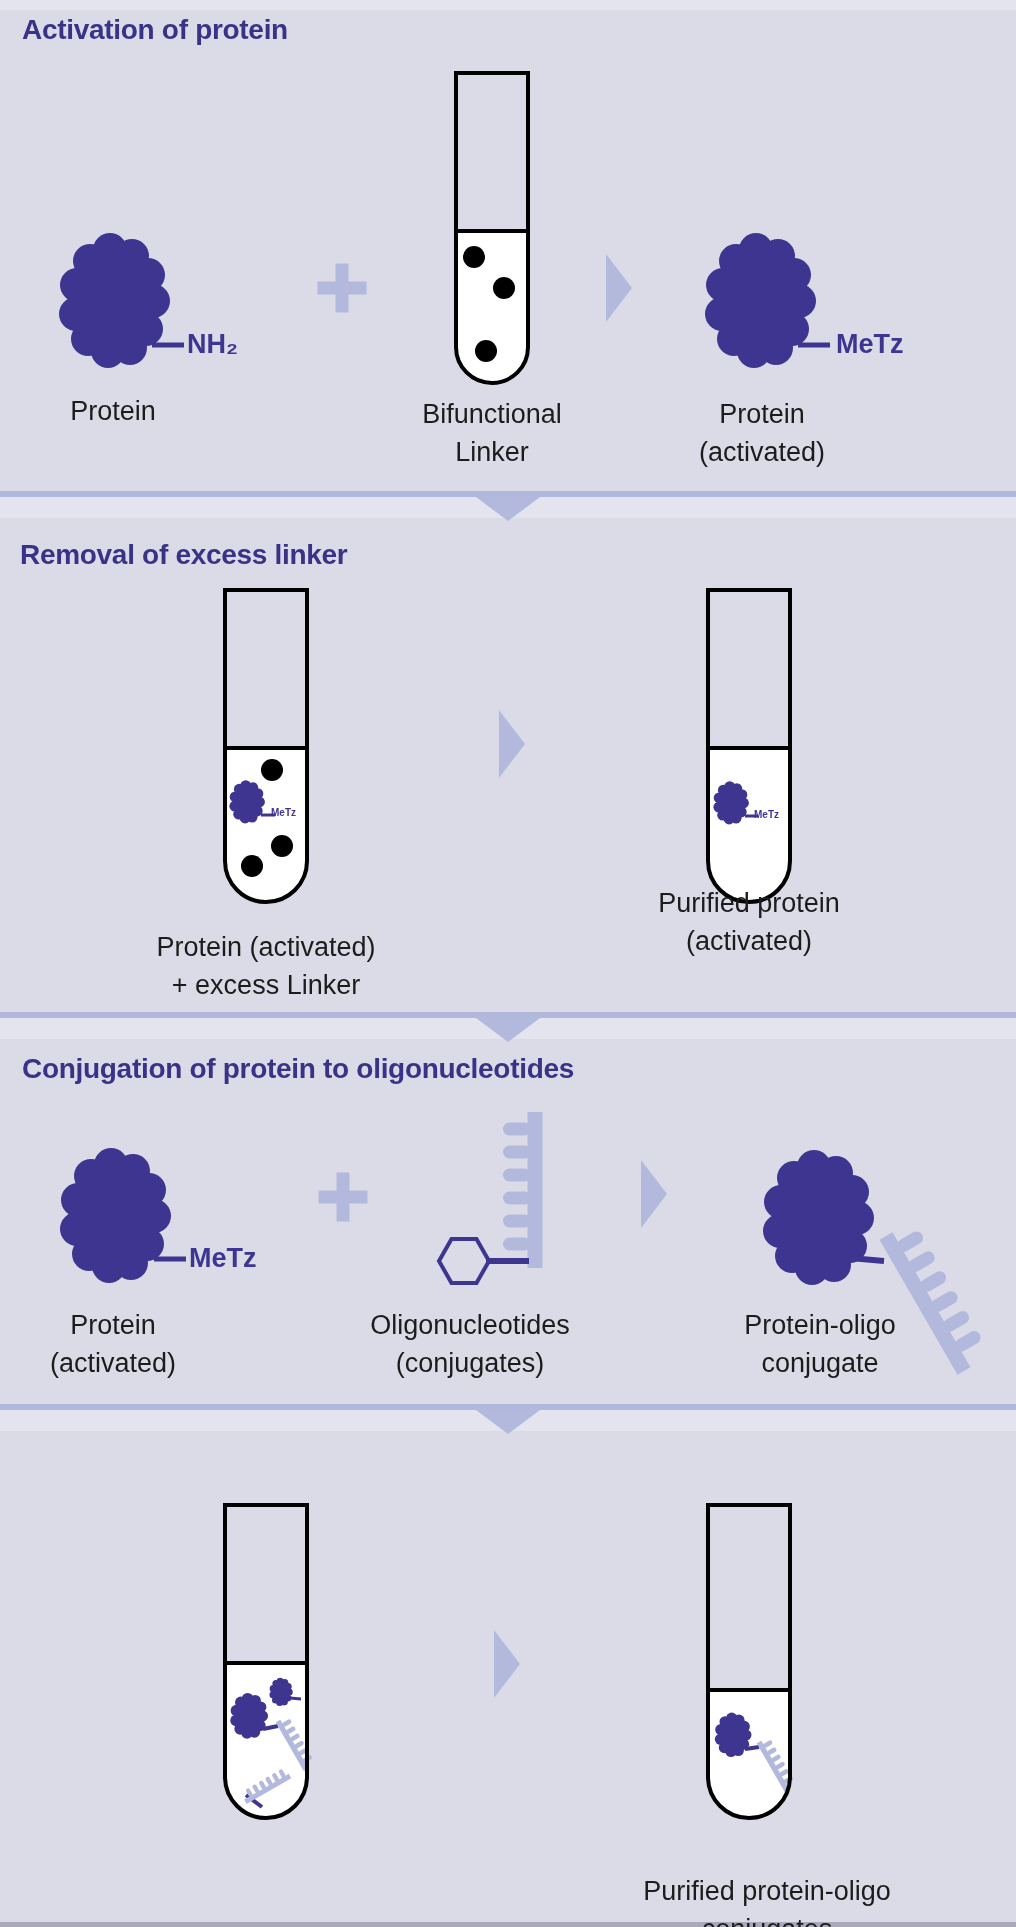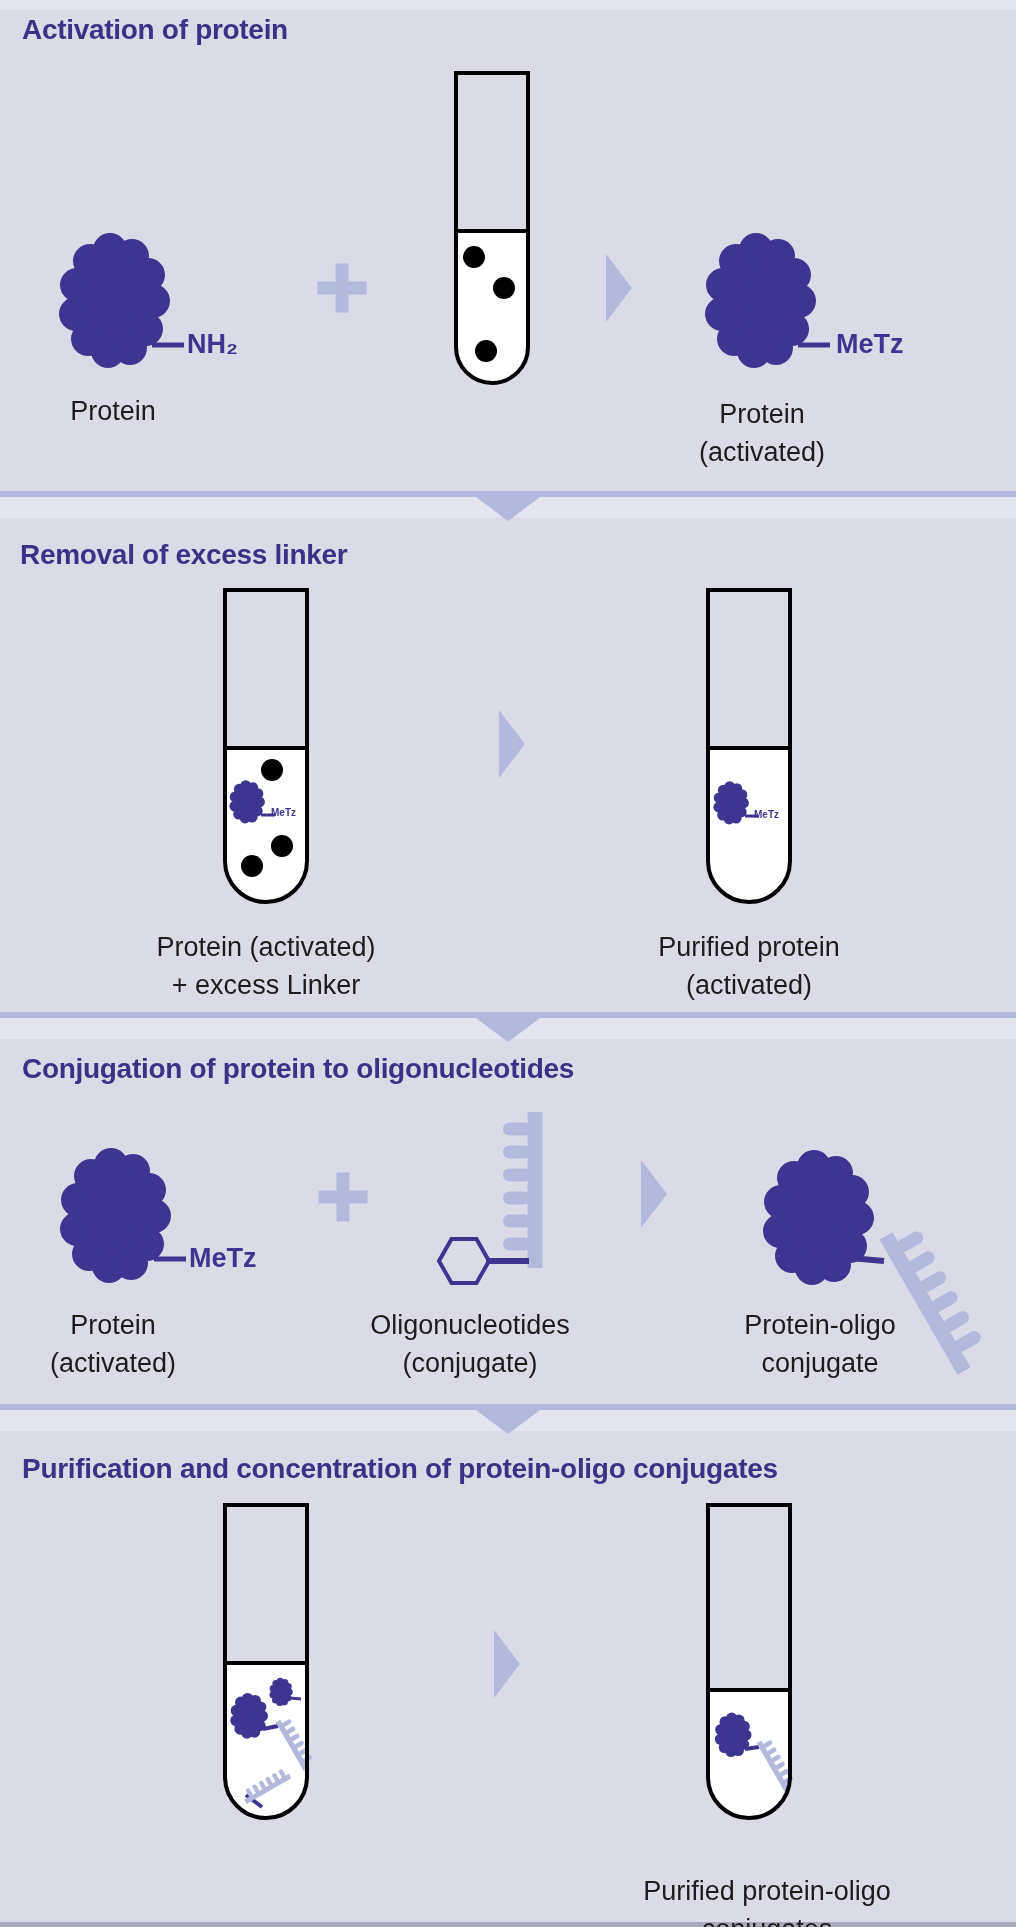--- a/index.html
+++ b/index.html
@@ -144,40 +144,41 @@
       <line x1="745" y1="1749" x2="759" y2="1747" stroke="#3e3590" stroke-width="4"></line>
       <use href="#comb" transform="translate(759,1742) rotate(-30) scale(-0.36,0.36)" class="peri"></use>
       <path d="M708,1505 H790 V1777 A41 41 0 0 1 708 1777 Z" fill="none" stroke="#000" stroke-width="4"></path>
       <line x1="708" y1="1690" x2="790" y2="1690" stroke="#000" stroke-width="4"></line>
     </g>
   </svg>
 
   <div class="txt h" style="left:22px;top:14px;">Activation of protein</div>
   <div class="txt h" style="left:22px;top:1053px;">Conjugation of protein to oligonucleotides</div>
   <div class="txt h" style="left:20px;top:539px;">Removal of excess linker</div>
-  <div class="txt h" style="left:22px;top:1453px;">Purification and concentration of protein-oligo conjugates</div>
 
   <div class="txt tag" style="left:187px;top:329px;">NH₂</div>
   <div class="txt tag" style="left:836px;top:329px;">MeTz</div>
   <div class="txt tag" style="left:189px;top:1243px;">MeTz</div>
   <div class="txt tag-sm" style="left:271px;top:807px;">MeTz</div>
   <div class="txt tag-sm" style="left:754px;top:809px;">MeTz</div>
 
   <div class="txt lbl" style="left:113px;top:392px;">Protein</div>
+  <div class="txt lbl" style="left:492px;top:395px;">Bifunctional
+Linker</div>
   <div class="txt lbl" style="left:762px;top:395px;">Protein
 (activated)</div>
 
   <div class="txt lbl" style="left:266px;top:928px;">Protein (activated)
 + excess Linker</div>
-  <div class="txt lbl" style="left:749px;top:928px;">Purified protein
+  <div class="txt lbl" style="left:749px;top:884px;">Purified protein
 (activated)</div>
 
   <div class="txt lbl" style="left:113px;top:1306px;">Protein
 (activated)</div>
   <div class="txt lbl" style="left:470px;top:1306px;">Oligonucleotides
-(conjugate)</div>
+(conjugates)</div>
   <div class="txt lbl" style="left:820px;top:1306px;">Protein-oligo
 conjugate</div>
 
   <div class="txt lbl" style="left:767px;top:1840px;margin-top:32px;">Purified protein-oligo
 conjugates</div>
 
 </div>
 
 </body></html>

